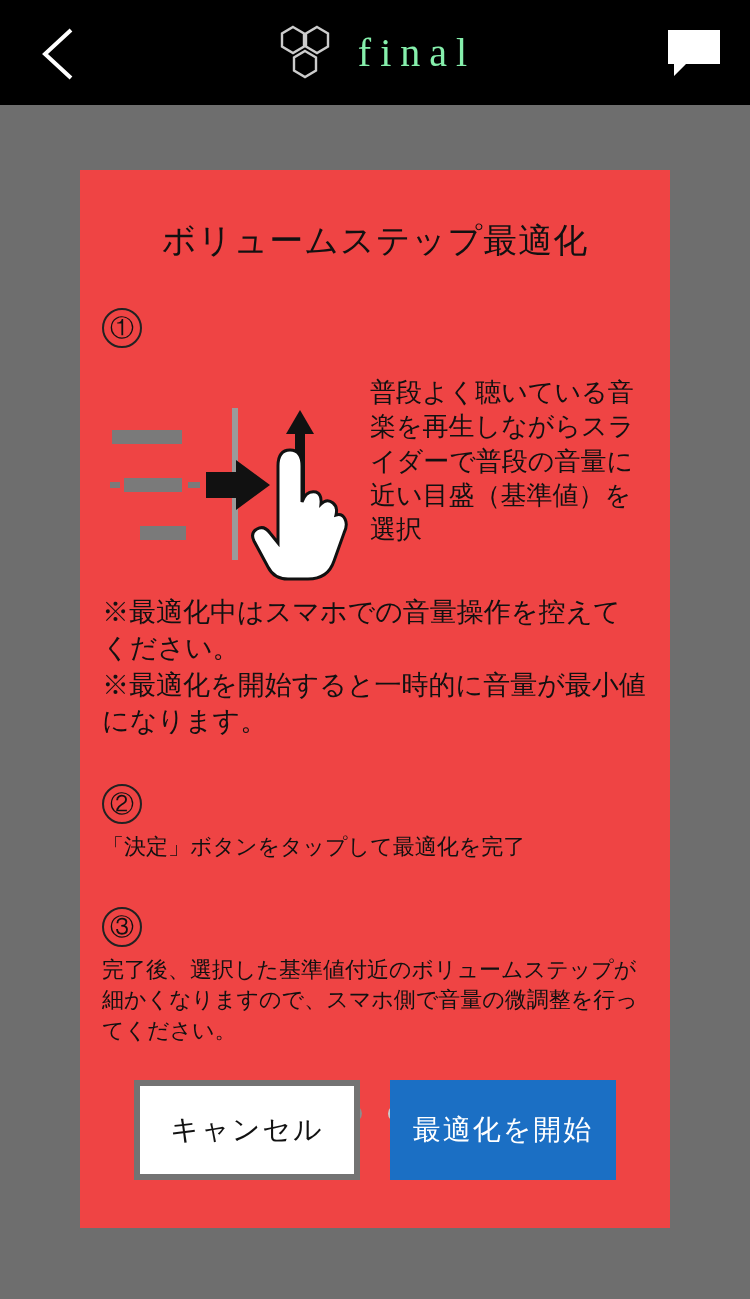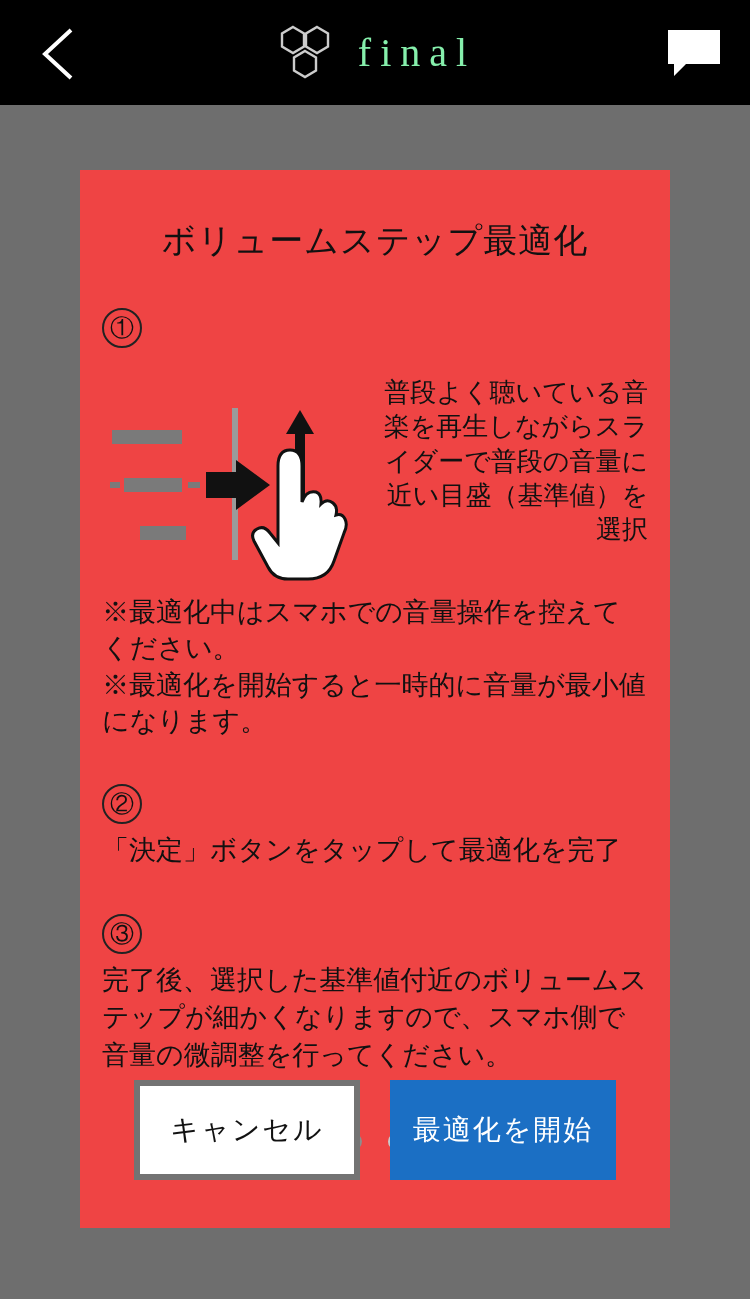--- a/index.html
+++ b/index.html
@@ -99,21 +99,20 @@
     border-radius: 50%;
     font-size: 24px;
     color: #111;
     line-height: 1;
   }
 
   .illus-row {
     position: relative;
     margin-top: 26px;
     min-height: 210px;
-    text-align: right;
   }
   .illus {
     position: absolute;
     left: 8px;
     top: 34px;
     width: 240px;
     height: 178px;
   }
   .step1-text {
     margin-left: 268px;
@@ -127,21 +126,21 @@
     margin-top: 10px;
     font-size: 27px;
     line-height: 1.35;
     color: #111;
   }
   .notes p { margin: 0; }
 
   .step-block { margin-top: 44px; }
   .step-text {
     margin-top: 8px;
-    font-size: 27px;
+    font-size: 22px;
     line-height: 1.4;
     color: #111;
   }
 
   
   .dots {
     margin-top: 58px;
     display: flex;
     justify-content: center;
     gap: 26px;

